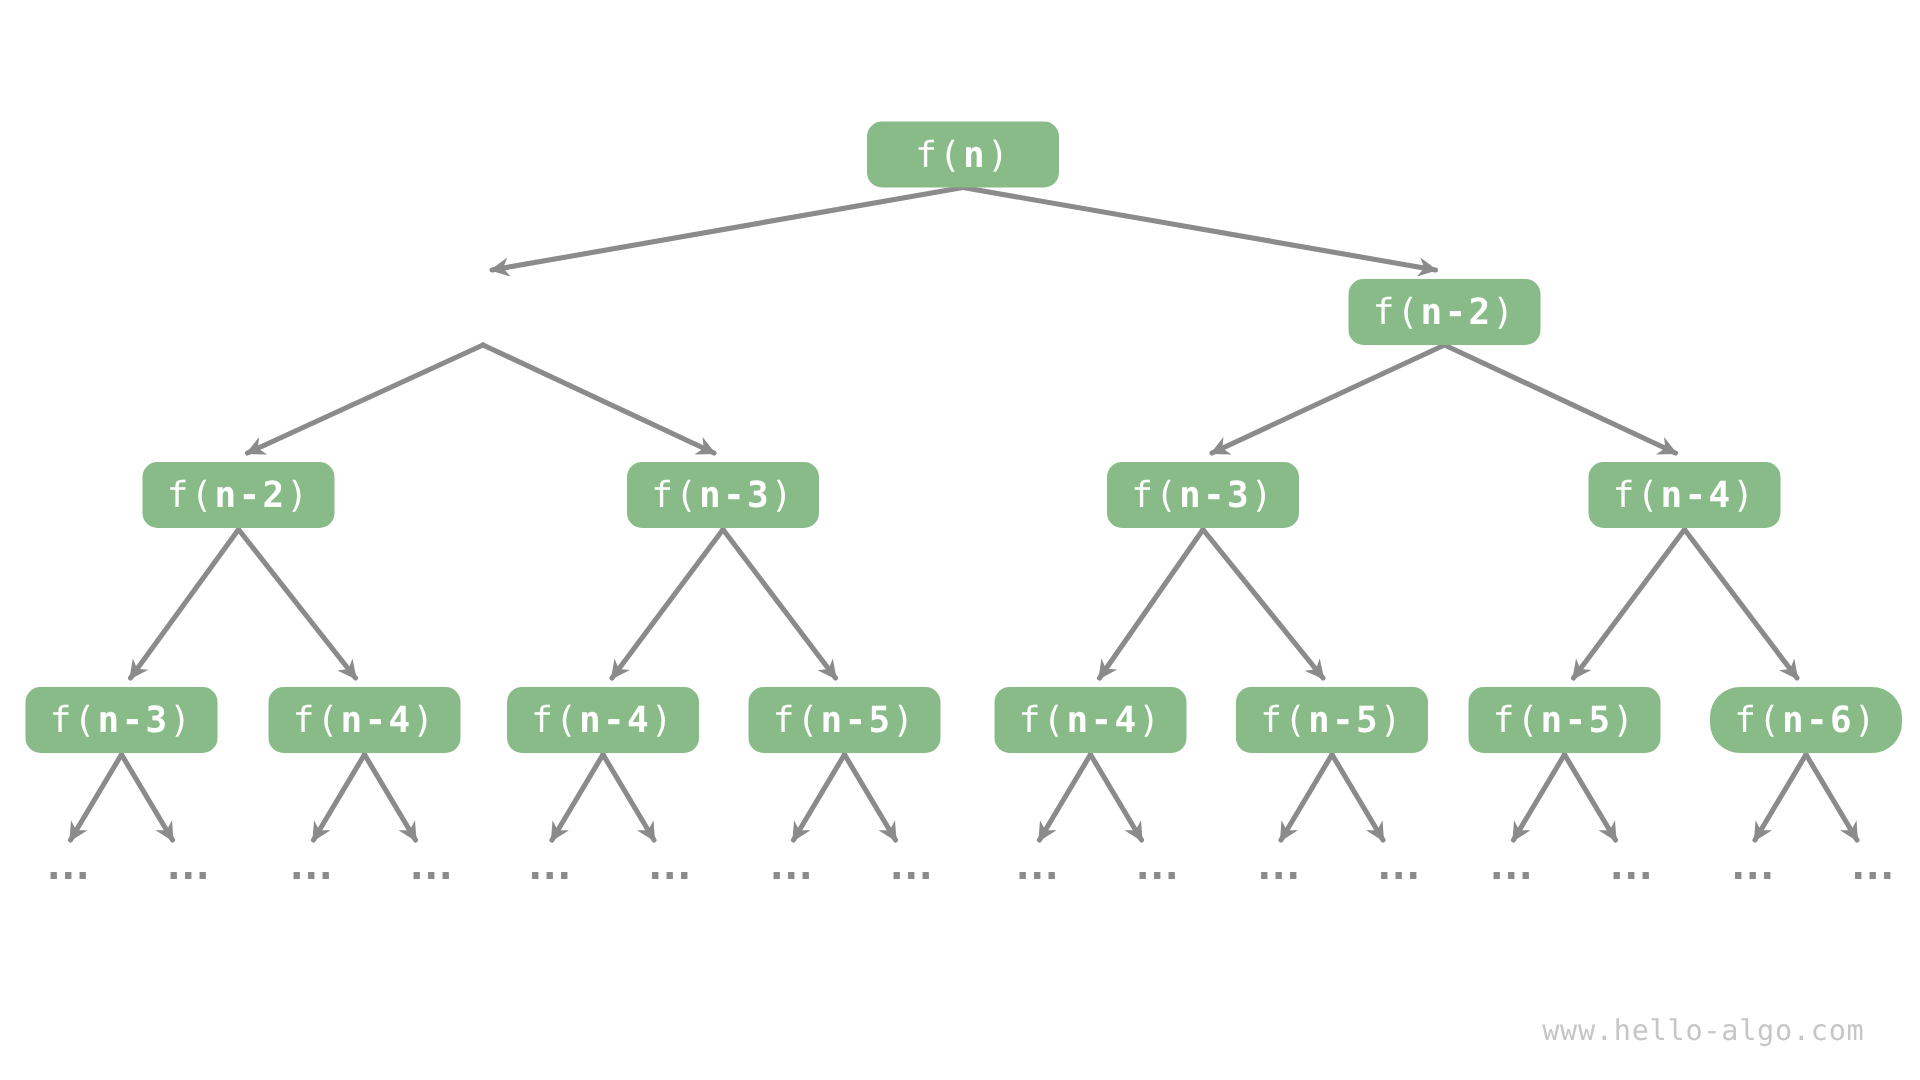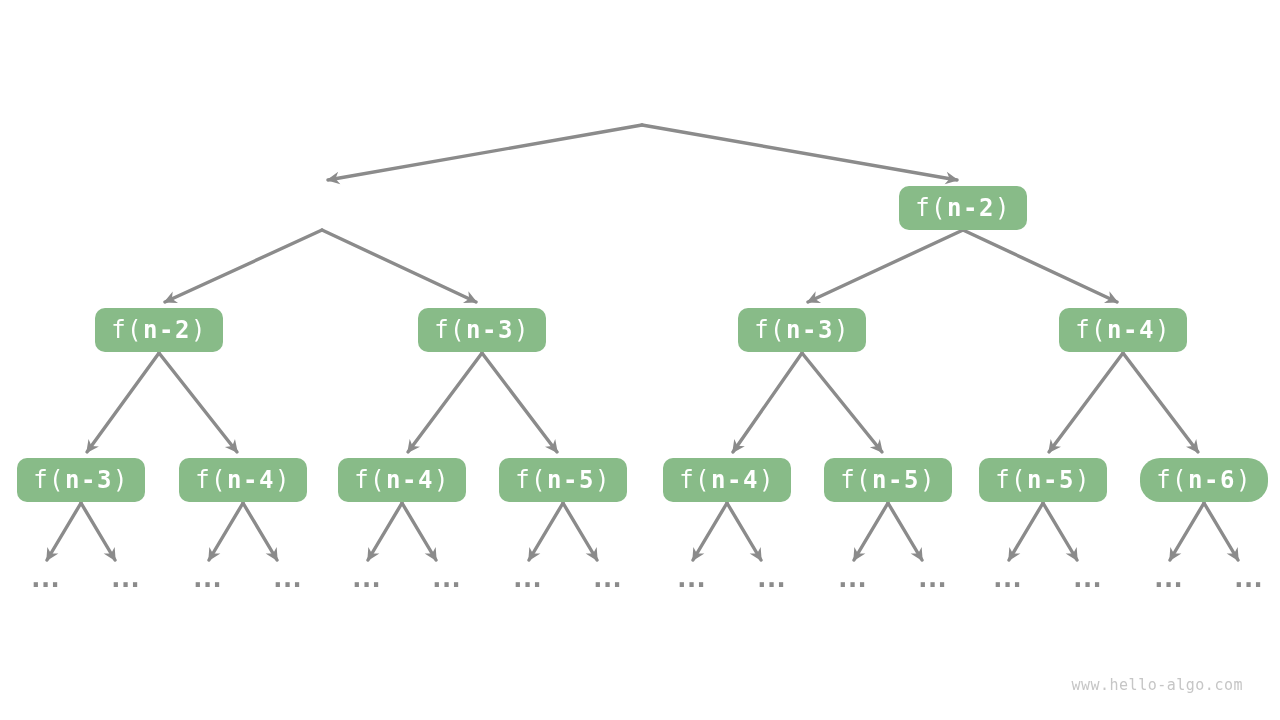--- a/index.html
+++ b/index.html
@@ -59,21 +59,21 @@
     letter-spacing: -6px;
     text-indent: 3px;
     line-height: 24px;
     z-index: 2;
   }
   .watermark {
     position: absolute;
     top: 676px;
     right: 37px;
     color: var(--watermark);
-    font-size: 15px;
+    font-size: 19px;
     letter-spacing: 0.5px;
   }
 </style>
 </head>
 <body>
 
 <div id="stage">
 
   <svg class="edges" viewBox="0 0 1280 720" aria-hidden="true">
     <defs>
@@ -110,20 +110,23 @@
     <line x1="727" y1="503" x2="693" y2="560" marker-end="url(#ah)"></line>
     <line x1="727" y1="503" x2="761" y2="560" marker-end="url(#ah)"></line>
     <line x1="888" y1="503" x2="854" y2="560" marker-end="url(#ah)"></line>
     <line x1="888" y1="503" x2="922" y2="560" marker-end="url(#ah)"></line>
     <line x1="1043" y1="503" x2="1009" y2="560" marker-end="url(#ah)"></line>
     <line x1="1043" y1="503" x2="1077" y2="560" marker-end="url(#ah)"></line>
     <line x1="1204" y1="503" x2="1170" y2="560" marker-end="url(#ah)"></line>
     <line x1="1204" y1="503" x2="1238" y2="560" marker-end="url(#ah)"></line>
   </svg>
 
+  <div class="node" style="left:578px; top:81px;">
+    <span class="lbl"><span class="thin">f(</span><span class="arg">n</span><span class="thin">)</span></span>
+  </div>
 
   <div class="node" style="left:899px; top:186px;">
     <span class="lbl"><span class="thin">f(</span><span class="arg">n-2</span><span class="thin">)</span></span>
   </div>
 
   <div class="node" style="left:95px; top:308px;">
     <span class="lbl"><span class="thin">f(</span><span class="arg">n-2</span><span class="thin">)</span></span>
   </div>
   <div class="node" style="left:418px; top:308px;">
     <span class="lbl"><span class="thin">f(</span><span class="arg">n-3</span><span class="thin">)</span></span>

